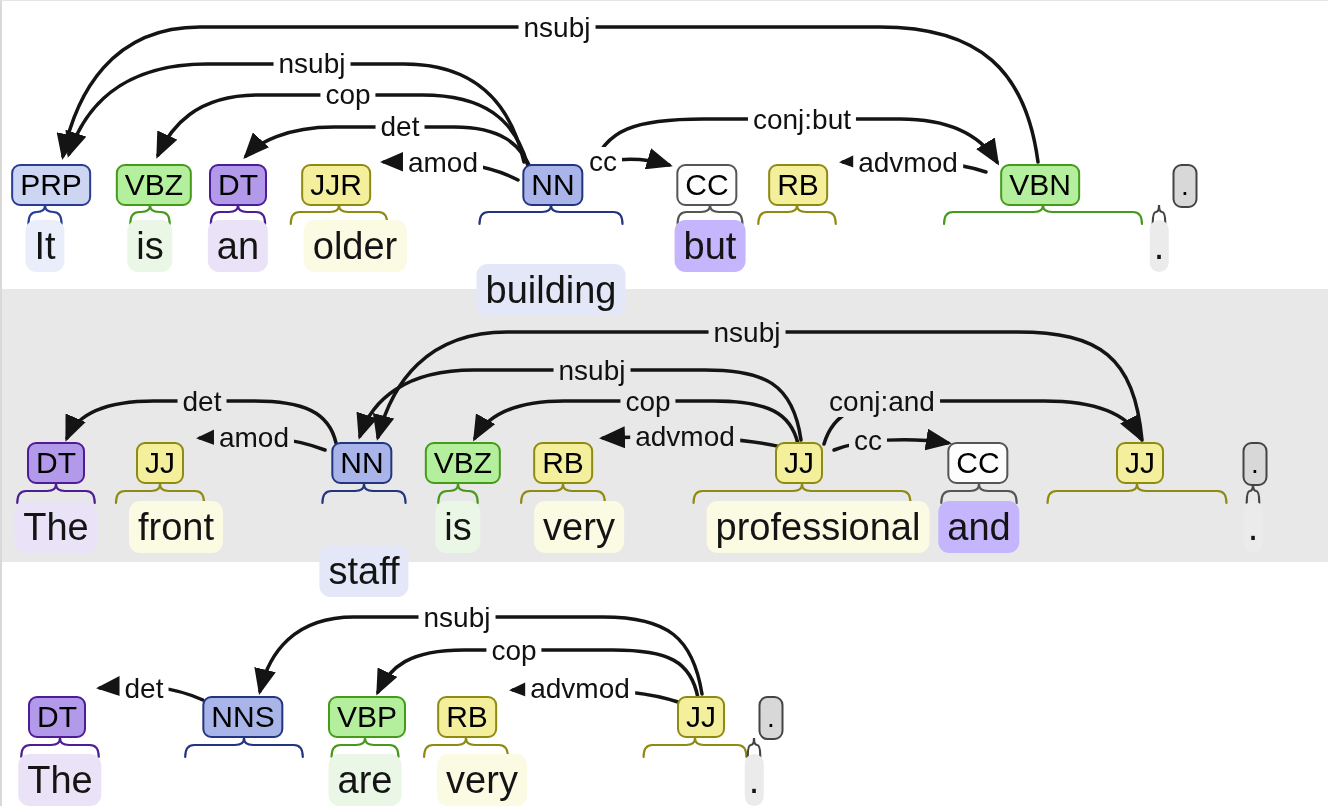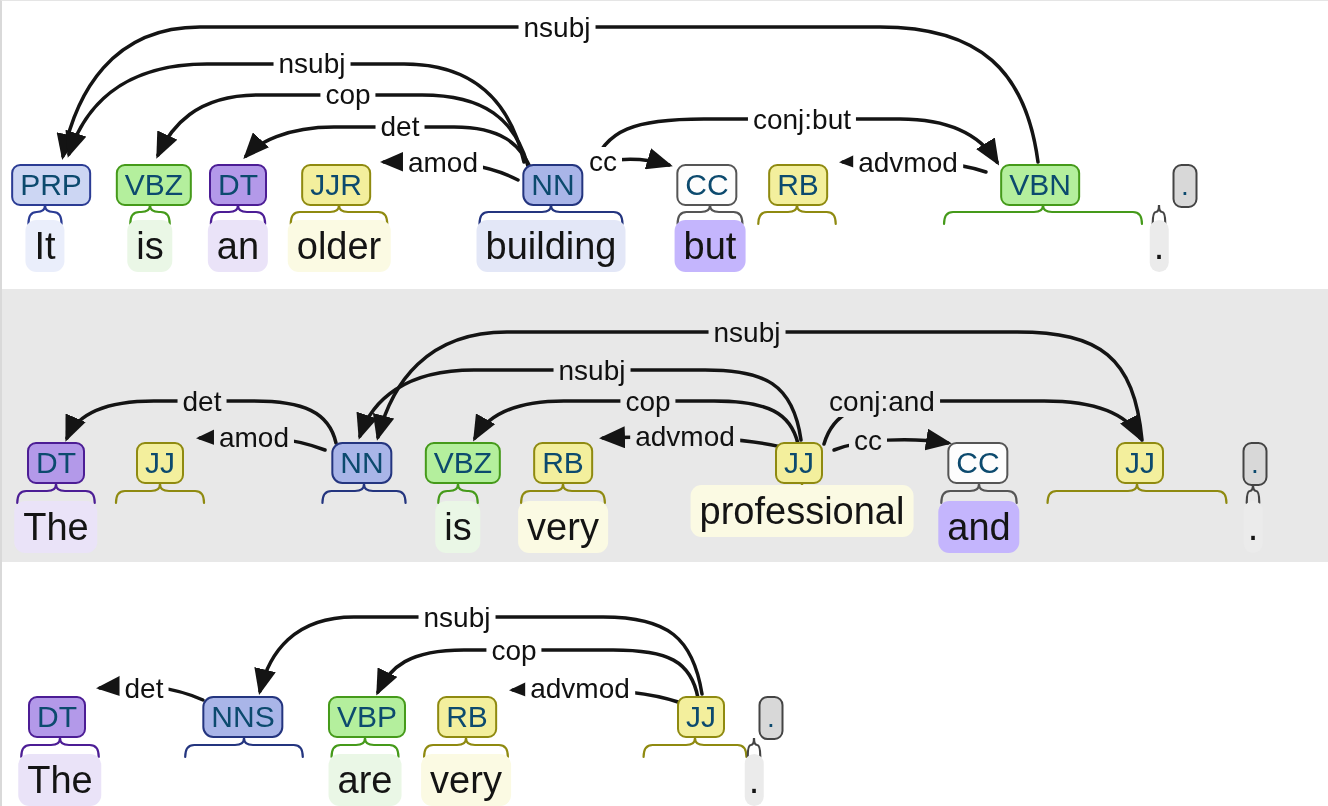--- a/index.html
+++ b/index.html
@@ -9,45 +9,45 @@
     font-family:"Liberation Sans","DejaVu Sans",sans-serif;box-sizing:border-box;
   }
   .band{position:absolute;left:0;width:1328px;}
   .band svg{position:absolute;left:0;top:0;pointer-events:none;}
   .band1{top:0;height:288px;background:#ffffff;--bandbg:#ffffff;}
   .band2{top:288px;height:273px;background:#e8e8e8;--bandbg:#e8e8e8;}
   .band3{top:561px;height:245px;background:#ffffff;--bandbg:#ffffff;}
 
   .tag{
     position:absolute;transform:translateX(-50%);
-    font-size:30px;line-height:38px;padding:0 7px;color:#0c4a6e;
+    font-size:30px;line-height:38px;padding:0 7px;color:#000000;
     border:2.5px solid #333;border-radius:9px;white-space:nowrap;z-index:3;
   }
   .tag-dot{
     width:13px;height:40px;padding:0 4px;border-radius:9px;
     display:flex;align-items:center;justify-content:center;font-size:28px;
   }
   .c-prp{background:#ccd6f3;border-color:#2b3c94;}
-  .c-nn {background:#a9b5e8;border-color:#24357f;border-radius:11px;}
+  .c-nn {background:#a9b5e8;border-color:#24357f;}
   .c-vb {background:#b4ef9d;border-color:#459a1a;}
   .c-dt {background:#b399e9;border-color:#4c1d95;}
   .c-jj {background:#f3ef9d;border-color:#8f8a10;}
   .c-cc {background:#fdfdfd;border-color:#555555;}
   .c-pu {background:#d8d8d8;border-color:#444444;}
 
   .word{
     position:absolute;transform:translateX(-50%);
     font-size:38px;line-height:46px;padding:3px 9px;border-radius:11px;
     color:#141414;white-space:nowrap;z-index:2;
   }
   .w-blue  {background:#eaeefb;}
-  .w-nn    {background:#e3e7f7;}
+  .w-nn    {background:#e3e7f7;margin-top:44px;}
   .w-green {background:#eaf7e6;}
   .w-purple{background:#eae3f8;}
-  .w-yellow{background:#fbfae3;}
+  .w-yellow{background:#fbfae3;margin-left:16px;}
   .w-white {background:#c4b5fd;}
   .w-gray  {background:#ebebeb;}
   .w-dot{padding:3px 4px;}
 
   .dep-label{
     position:absolute;transform:translate(-50%,-50%);
     font-size:28px;line-height:30px;padding:0 5px;color:#111;
     background:var(--bandbg);white-space:nowrap;z-index:4;
   }
   .arc{stroke:#141414;stroke-width:3.5;fill:none;stroke-linecap:round;}
@@ -145,23 +145,25 @@
     <div class="tag c-jj" style="left:158px;top:153px">JJ</div>
     <div class="tag c-nn" style="left:360px;top:153px">NN</div>
     <div class="tag c-vb" style="left:461px;top:153px">VBZ</div>
     <div class="tag c-jj" style="left:561px;top:153px">RB</div>
     <div class="tag c-jj" style="left:797px;top:153px">JJ</div>
     <div class="tag c-cc" style="left:976px;top:153px">CC</div>
     <div class="tag c-jj" style="left:1138px;top:153px">JJ</div>
     <div class="tag c-pu tag-dot" style="left:1253px;top:153px">.</div>
 
     <div class="word w-purple" style="left:54px;top:212px">The</div>
+    <div class="word w-yellow" style="left:158px;top:212px">front</div>
+    <div class="word w-nn" style="left:362px;top:212px">staff</div>
     <div class="word w-green" style="left:456px;top:212px">is</div>
     <div class="word w-yellow" style="left:561px;top:212px">very</div>
-    <div class="word w-yellow" style="left:800px;top:196px">professional</div>
+    <div class="word w-yellow" style="left:800px;top:212px">professional</div>
     <div class="word w-white" style="left:977px;top:212px">and</div>
     <div class="word w-gray w-dot" style="left:1251px;top:212px">.</div>
   </section>
 
   <section class="band band3">
     <svg width="1328" height="245" viewBox="0 0 1328 245">
       <path class="arc" marker-end="url(#arrow)" d="M 700 132 C 691 76 666 55 601 55 L 352 55 C 292 55 267 91 258 129"></path>
       <path class="arc" marker-end="url(#arrow)" d="M 696 136 C 689 99 666 88 611 88 L 462 88 C 407 88 388 105 376 130"></path>
       <path class="arc" marker-end="url(#arrow)" d="M 201 138 C 172 125 144 122 98 126"></path>
       <path class="arc" marker-end="url(#arrow)" d="M 676 140 C 642 128 582 125 511 128"></path>

